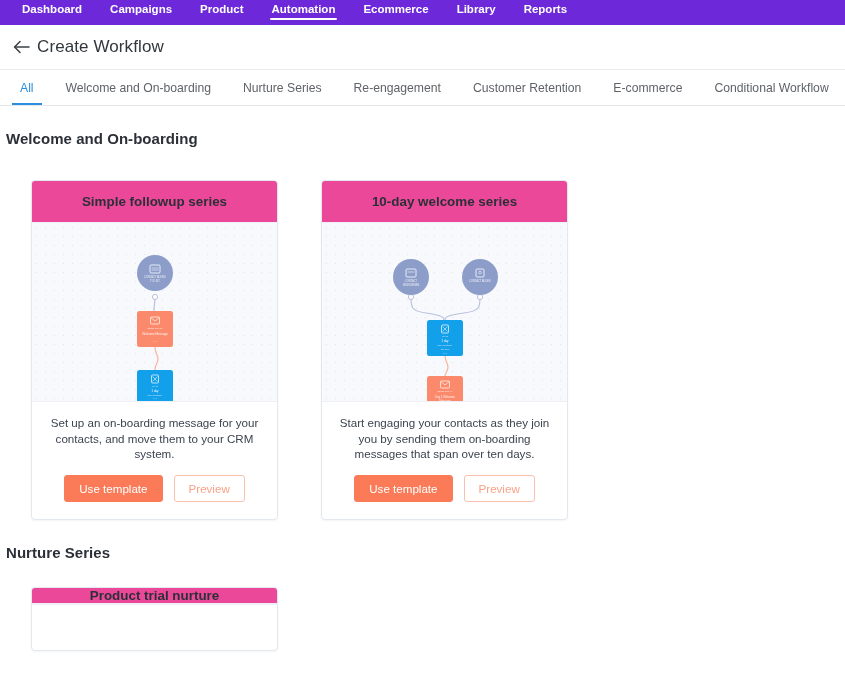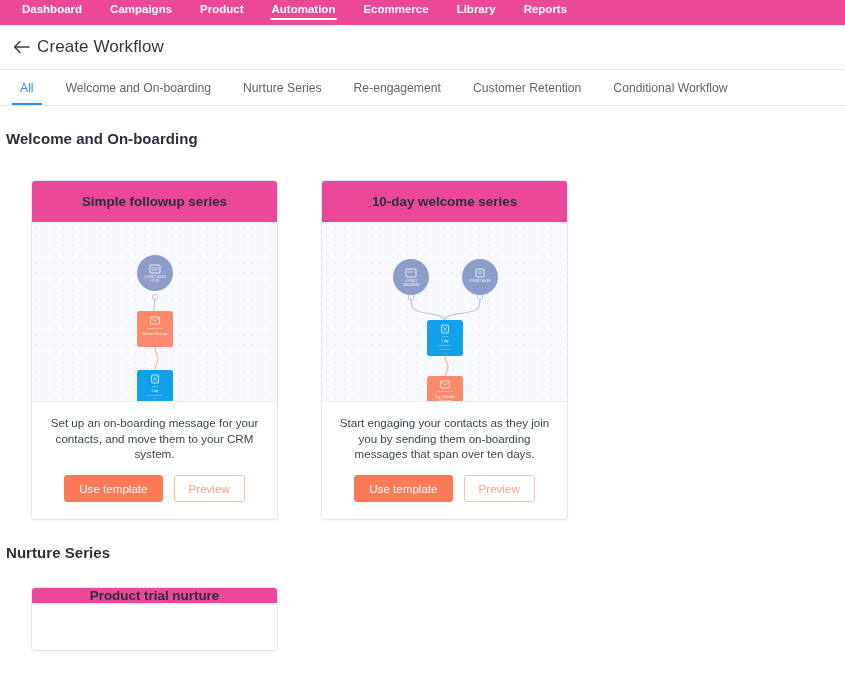--- a/index.html
+++ b/index.html
@@ -6,21 +6,21 @@
   html, body {
     width: 845px; height: 684px;
     background: #ffffff;
     font-family: "Liberation Sans", sans-serif;
     overflow: hidden;
   }
 
   
   .topnav {
     height: 25px;
-    background: #ec4899;
+    background: #6d28d9;
     display: flex;
     align-items: center;
     padding: 0 0 7px 8px;
     position: relative;
   }
   .topnav-item {
     color: #ffffff;
     font-size: 11.5px;
     font-weight: bold;
     padding: 0 14px;
@@ -207,20 +207,21 @@
   </div>
   <div class="page-title">Create Workflow</div>
 </div>
 
 <div class="tabs">
   <div class="tab active">All</div>
   <div class="tab">Welcome and On-boarding</div>
   <div class="tab">Nurture Series</div>
   <div class="tab">Re-engagement</div>
   <div class="tab">Customer Retention</div>
+  <div class="tab">E-commerce</div>
   <div class="tab">Conditional Workflow</div>
 </div>
 
 <div class="content">
 
   <div class="section-title">Welcome and On-boarding</div>
 
   <div class="card-row">
 
     <div class="card">

